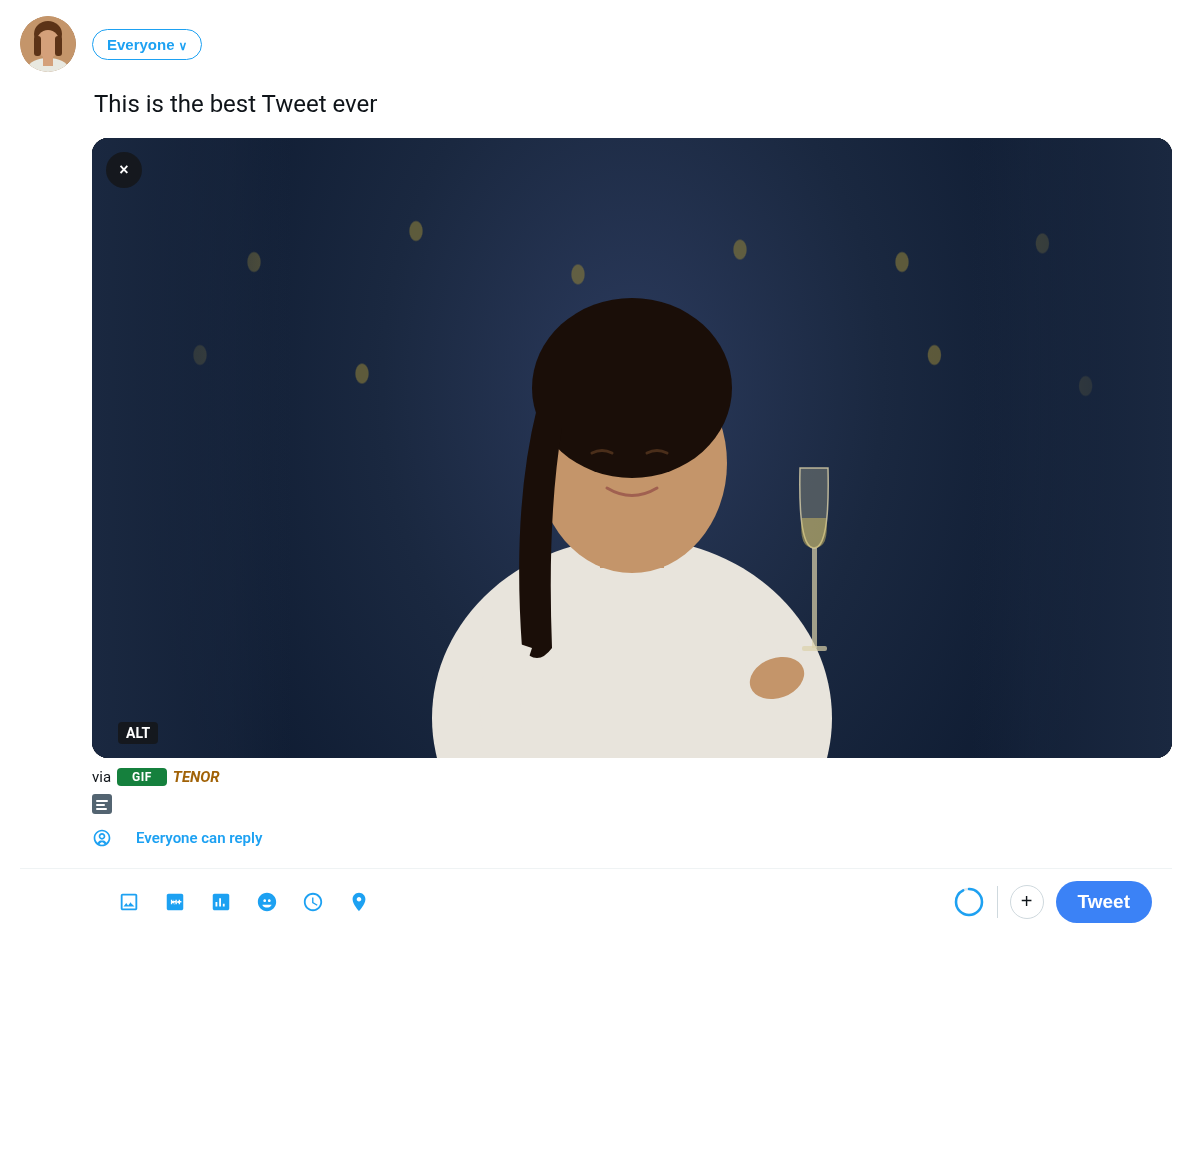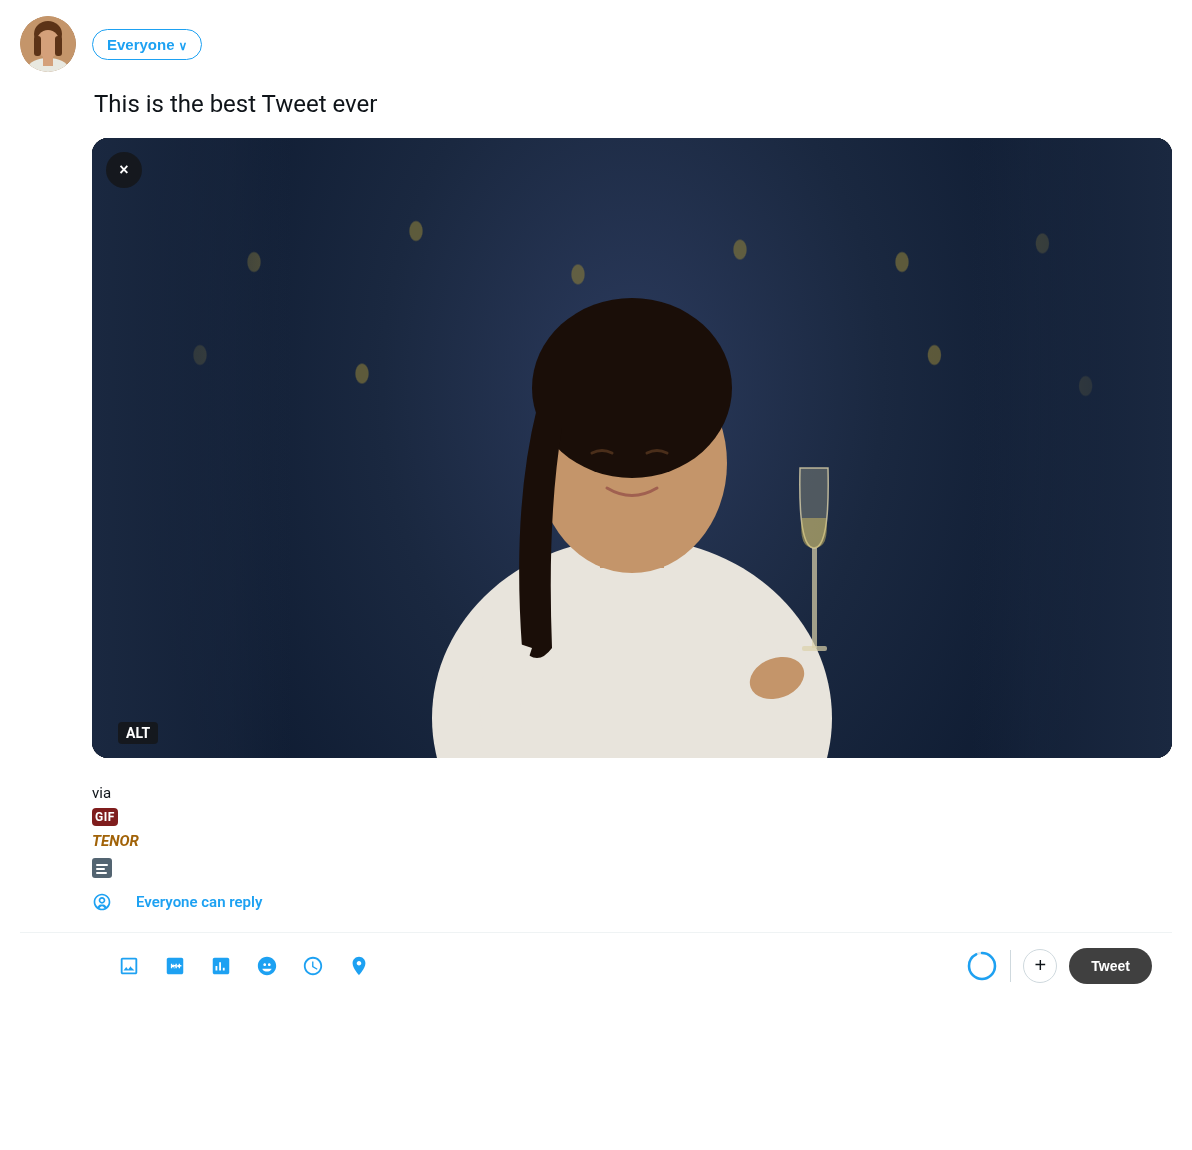--- a/index.html
+++ b/index.html
@@ -160,35 +160,34 @@
       color: #fff;
       font-size: 14px;
       font-weight: 700;
       padding: 3px 8px;
       border-radius: 4px;
       z-index: 10;
     }
 
     .gif-attribution {
       margin-left: 72px;
-      margin-top: 26px;
-      display: flex;
-      align-items: flex-start;
+      margin-top: 10px;
+      display: flex;
+      align-items: flex-end;
       gap: 6px;
       font-size: 15px;
       color: #0f1419;
-      flex-direction: column;
     }
 
     .gif-badge {
-      background: #7f1d1d;
+      background: #15803d;
       color: #fff;
       font-size: 12px;
       font-weight: 700;
-      padding: 2px 3px;
+      padding: 2px 15px;
       border-radius: 4px;
       letter-spacing: 0.5px;
     }
 
     .gif-source {
       font-weight: 700;
       color: #a16207;
       font-style: italic;
     }
 
@@ -297,26 +296,26 @@
       background: transparent;
       display: flex;
       align-items: center;
       justify-content: center;
       cursor: pointer;
       color: #0f1419;
       font-size: 20px;
     }
 
     .tweet-btn {
-      background: #404040;
+      background: #3b82f6;
       color: #fff;
       border: none;
       border-radius: 24px;
       padding: 10px 22px;
-      font-size: 14px;
+      font-size: 19px;
       font-weight: 700;
       cursor: pointer;
     }
 
   </style>
 </head>
 <body>
 
 <div class="composer-area">
 

